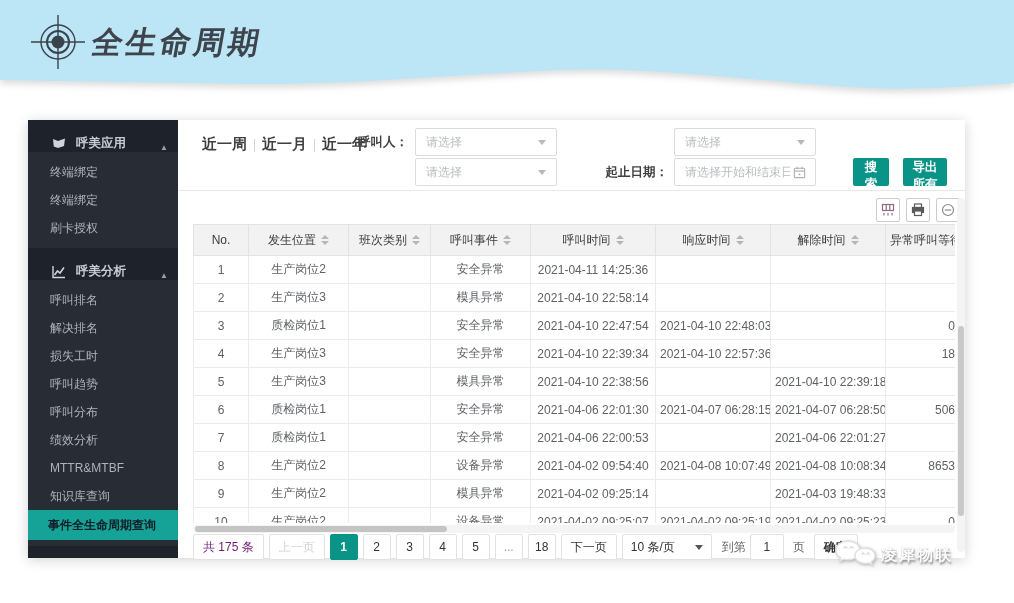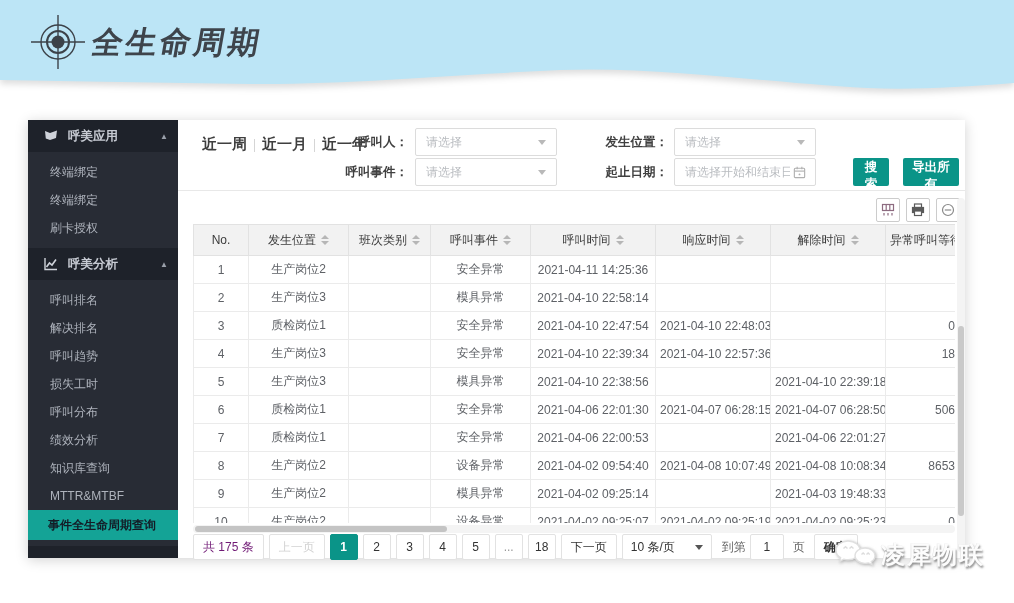--- a/index.html
+++ b/index.html
@@ -12,22 +12,22 @@
   .brand-icon{position:absolute;left:29px;top:13px;}
   .page-title{position:absolute;left:92px;top:22px;font-size:31px;font-weight:bold;color:#3e444b;
               letter-spacing:3px;transform:skewX(-10deg);}
 
   
   .card{position:absolute;left:28px;top:120px;width:937px;height:438px;background:#fff;
         box-shadow:0 2px 12px rgba(0,0,0,.18);display:flex;}
 
   
   .sidebar{width:150px;height:438px;background:#1e222a;flex:none;overflow:hidden;font-size:12px;}
-  .sec-header{height:32px;display:flex;align-items:center;padding:0 10px 0 15px;background:#1e222a;
-              color:#c7cbd3;font-size:12.5px;font-weight:bold;cursor:pointer;}
+  .sec-header{height:32px;display:flex;align-items:flex-end;padding:0 10px 0 15px;background:#1e222a;
+              color:#c7cbd3;font-size:12.5px;font-weight:bold;cursor:pointer;margin-left:8px;}
   .sec-icon{width:16px;height:16px;margin-right:9px;display:inline-flex;}
   .sec-label{flex:1;}
   .sec-caret{font-size:8px;color:#9aa0aa;}
   .sec-items{background:#282c35;padding:6px 0;}
   .side-item{height:28px;line-height:28px;padding-left:22px;color:#aeb3bc;cursor:pointer;white-space:nowrap;}
   .side-item.active{background:#14a396;color:#141b26;font-weight:bold;height:30px;line-height:30px;padding-left:20px;}
 
   
   .content{position:relative;flex:1;height:438px;background:#fff;font-size:12px;}
 
@@ -89,21 +89,21 @@
   .pg.psel{display:flex;align-items:center;gap:20px;padding:0 8px;}
   .pg.psel .caret-down{border-top-color:#555;}
   .jump-label{margin:0 4px 0 5px;color:#666;}
   .jump-input{width:34px;height:26px;box-sizing:border-box;border:1px solid #e2e2e2;border-radius:2px;
               text-align:center;font-size:12px;color:#333;margin-right:4px;outline:none;font-family:inherit;}
   .pg.confirm{font-weight:bold;margin-left:5px;}
 
   
   .watermark{position:absolute;left:834px;top:537px;display:flex;align-items:center;gap:5px;}
   .wm-icon svg{filter:drop-shadow(1px 1.5px 1.5px rgba(125,125,125,.55));}
-  .wm-text{font-size:24px;font-weight:bold;letter-spacing:2px;color:#fcfcfc;
+  .wm-text{font-size:16px;font-weight:bold;letter-spacing:2px;color:#fcfcfc;
            text-shadow:1px 1.5px 2px rgba(125,125,125,.85), -0.5px -0.5px 0 rgba(225,225,225,.7);}
 </style>
 </head>
 <body>
 
 <div class="stage">
 
   <div class="wave">
     <svg width="1014" height="100" viewBox="0 0 1014 100">
       <path d="M0,0 L1014,0 L1014,83 C960,87 915,90 867,88 C770,83 655,66 560,70 C465,74 345,85 250,84 C160,83 75,81 0,80 Z" fill="#bce5f6"></path>
@@ -145,69 +145,67 @@
               <path d="M2 2 V13.5 H14" stroke="#cfd3da" stroke-width="1.4"></path>
               <polyline points="3.5,11 6.5,7 9,9 13,3.5" stroke="#cfd3da" stroke-width="1.6"></polyline>
             </svg>
           </span>
           <span class="sec-label">呼美分析</span>
           <span class="sec-caret">▲</span>
         </div>
         <div class="sec-items">
           <div class="side-item">呼叫排名</div>
           <div class="side-item">解决排名</div>
+          <div class="side-item">损失工时</div>
           <div class="side-item">呼叫趋势</div>
-          <div class="side-item">损失工时</div>
           <div class="side-item">呼叫分布</div>
           <div class="side-item">绩效分析</div>
+          <div class="side-item">MTTR&amp;MTBF</div>
           <div class="side-item">知识库查询</div>
-          <div class="side-item">MTTR&amp;MTBF</div>
           <div class="side-item active">事件全生命周期查询</div>
         </div>
       </aside>
 
     <main class="content">
 
       <div class="filters">
         <div class="quick"><span class="ql">近一周</span><span class="sep">|</span><span class="ql">近一月</span><span class="sep">|</span><span class="ql">近一年</span></div>
 
         <div class="flabel" style="left:130px;top:8px;">呼叫人：</div>
         <div class="fselect" style="left:237px;top:8px;">
           <span class="ph">请选择</span>
           <span class="caret-down"></span>
         </div>
 
-        <div class="flabel" style="left:390px;top:8px;">发生位置：</div>
         <div class="fselect" style="left:496px;top:8px;">
           <span class="ph">请选择</span>
           <span class="caret-down"></span>
         </div>
 
-        <div class="flabel" style="left:130px;top:38px;">呼叫事件：</div>
         <div class="fselect" style="left:237px;top:38px;">
           <span class="ph">请选择</span>
           <span class="caret-down"></span>
         </div>
 
         <div class="flabel" style="left:390px;top:38px;">起止日期：</div>
         <div class="fdate" style="left:496px;top:38px;">
           <input type="text" readonly="" placeholder="请选择开始和结束日期" style="">
           <span style="display:inline-flex;">
             <svg width="15" height="15" viewBox="0 0 16 16" stroke="#b0b0b0" fill="none" stroke-width="1.2">
               <rect x="2.5" y="3.5" width="11" height="10" rx="1"></rect>
               <line x1="2.5" y1="6.5" x2="13.5" y2="6.5"></line>
               <line x1="5.5" y1="1.8" x2="5.5" y2="4.5"></line>
                 <line x1="10.5" y1="1.8" x2="10.5" y2="4.5"></line>
               <circle cx="8" cy="10" r="1" fill="#b0b0b0" stroke="none"></circle>
             </svg>
           </span>
         </div>
 
         <button class="fbtn" style="left:675px;width:36px;top:38px;">搜索</button>
-        <button class="fbtn" style="left:725px;width:56px;top:38px;">导出所有</button>
+        <button class="fbtn" style="left:725px;width:44px;top:38px;">导出所有</button>
       </div>
 
       <div class="divider"></div>
 
       <div class="toolbar">
         <button class="tbtn">
           <svg width="16" height="16" viewBox="0 0 16 16" stroke="#8d6b80" fill="none" stroke-width="1.2">
             <rect x="2.5" y="2.5" width="11" height="6"></rect>
             <line x1="6.2" y1="2.5" x2="6.2" y2="8.5"></line>
               <line x1="9.8" y1="2.5" x2="9.8" y2="8.5"></line>

